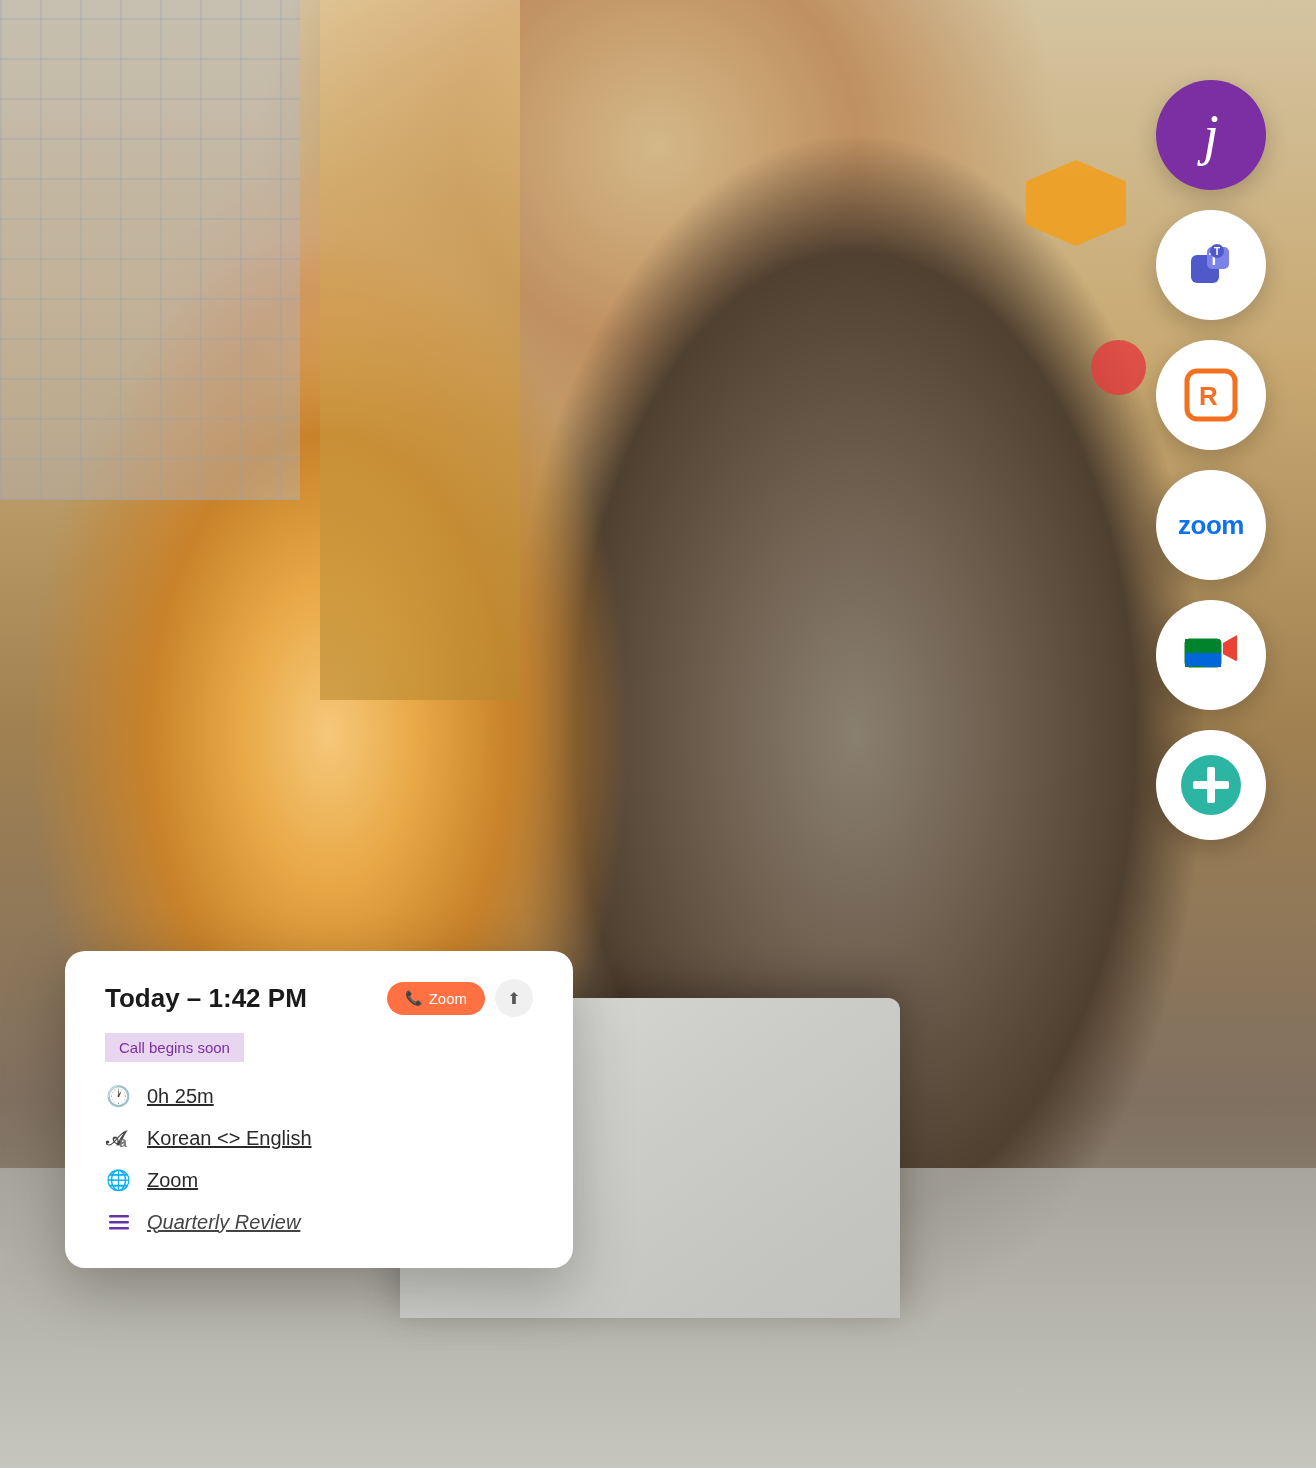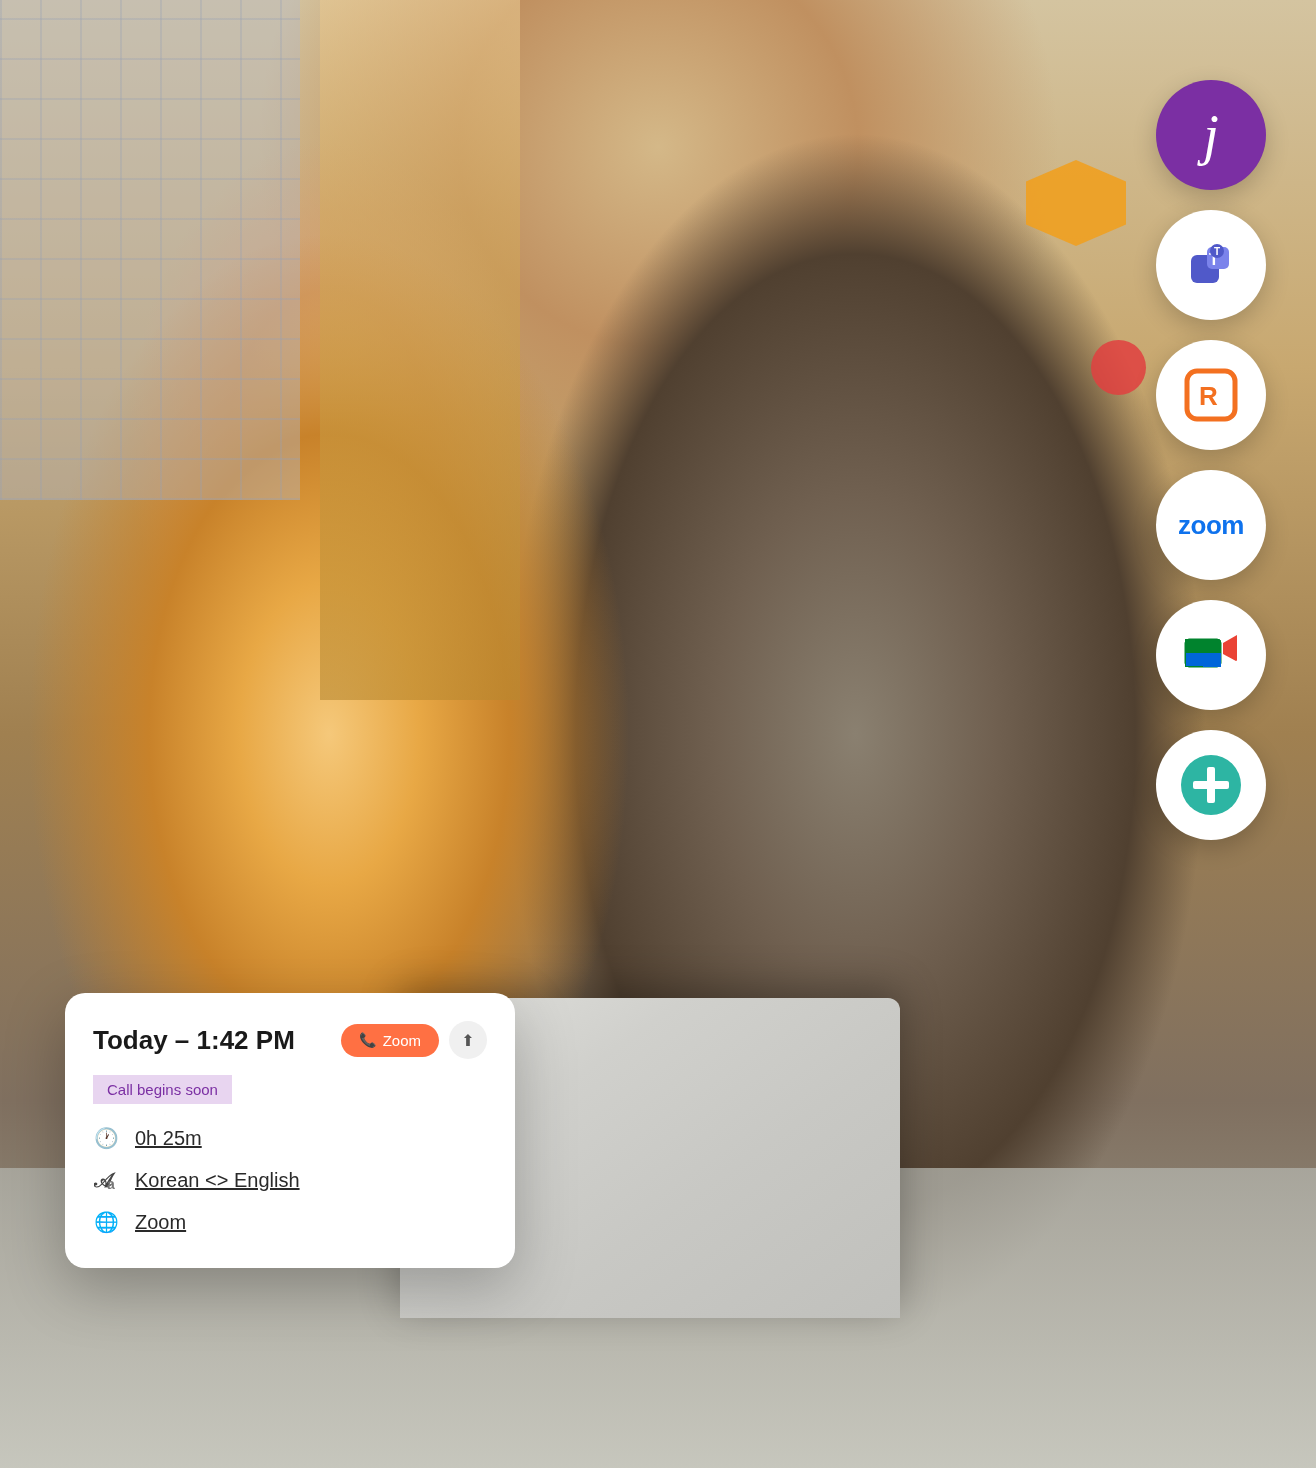--- a/index.html
+++ b/index.html
@@ -81,24 +81,24 @@
       background: linear-gradient(145deg, #e0e0dc 0%, #d0d0cc 30%, #c8c8c4 60%, #c0c0bc 100%);
       border-radius: 12px 12px 0 0;
       box-shadow: 0 -10px 40px rgba(0,0,0,0.3);
     }
 
     
     .app-card {
       position: absolute;
       bottom: 200px;
       left: 65px;
-      width: 450px;
+      width: 508px;
       background: white;
       border-radius: 20px;
-      padding: 28px 28px 32px;
+      padding: 28px 40px 32px;
       box-shadow: 0 20px 60px rgba(0,0,0,0.25);
     }
 
     .card-header {
       display: flex;
       align-items: center;
       justify-content: space-between;
       margin-bottom: 16px;
     }
 
@@ -375,15 +375,25 @@
         </svg>
       </div>
       <span class="detail-text">Korean &lt;&gt; English</span>
     </div>
 
     <div class="detail-row">
       <div class="detail-icon">🌐</div>
       <span class="detail-text">Zoom</span>
     </div>
 
+    <div class="detail-row">
+      <div class="detail-icon" style="font-size:22px; color:#666;">
+        <svg width="24" height="24" viewBox="0 0 24 24">
+          <rect x="2" y="5" width="20" height="2.5" rx="1" fill="#6633aa"></rect>
+          <rect x="2" y="11" width="20" height="2.5" rx="1" fill="#6633aa"></rect>
+          <rect x="2" y="17" width="20" height="2.5" rx="1" fill="#6633aa"></rect>
+        </svg>
+      </div>
+      <span class="detail-text italic">Quarterly Review</span>
+    </div>
 
   </div>
 </div>
 
 </body></html>

